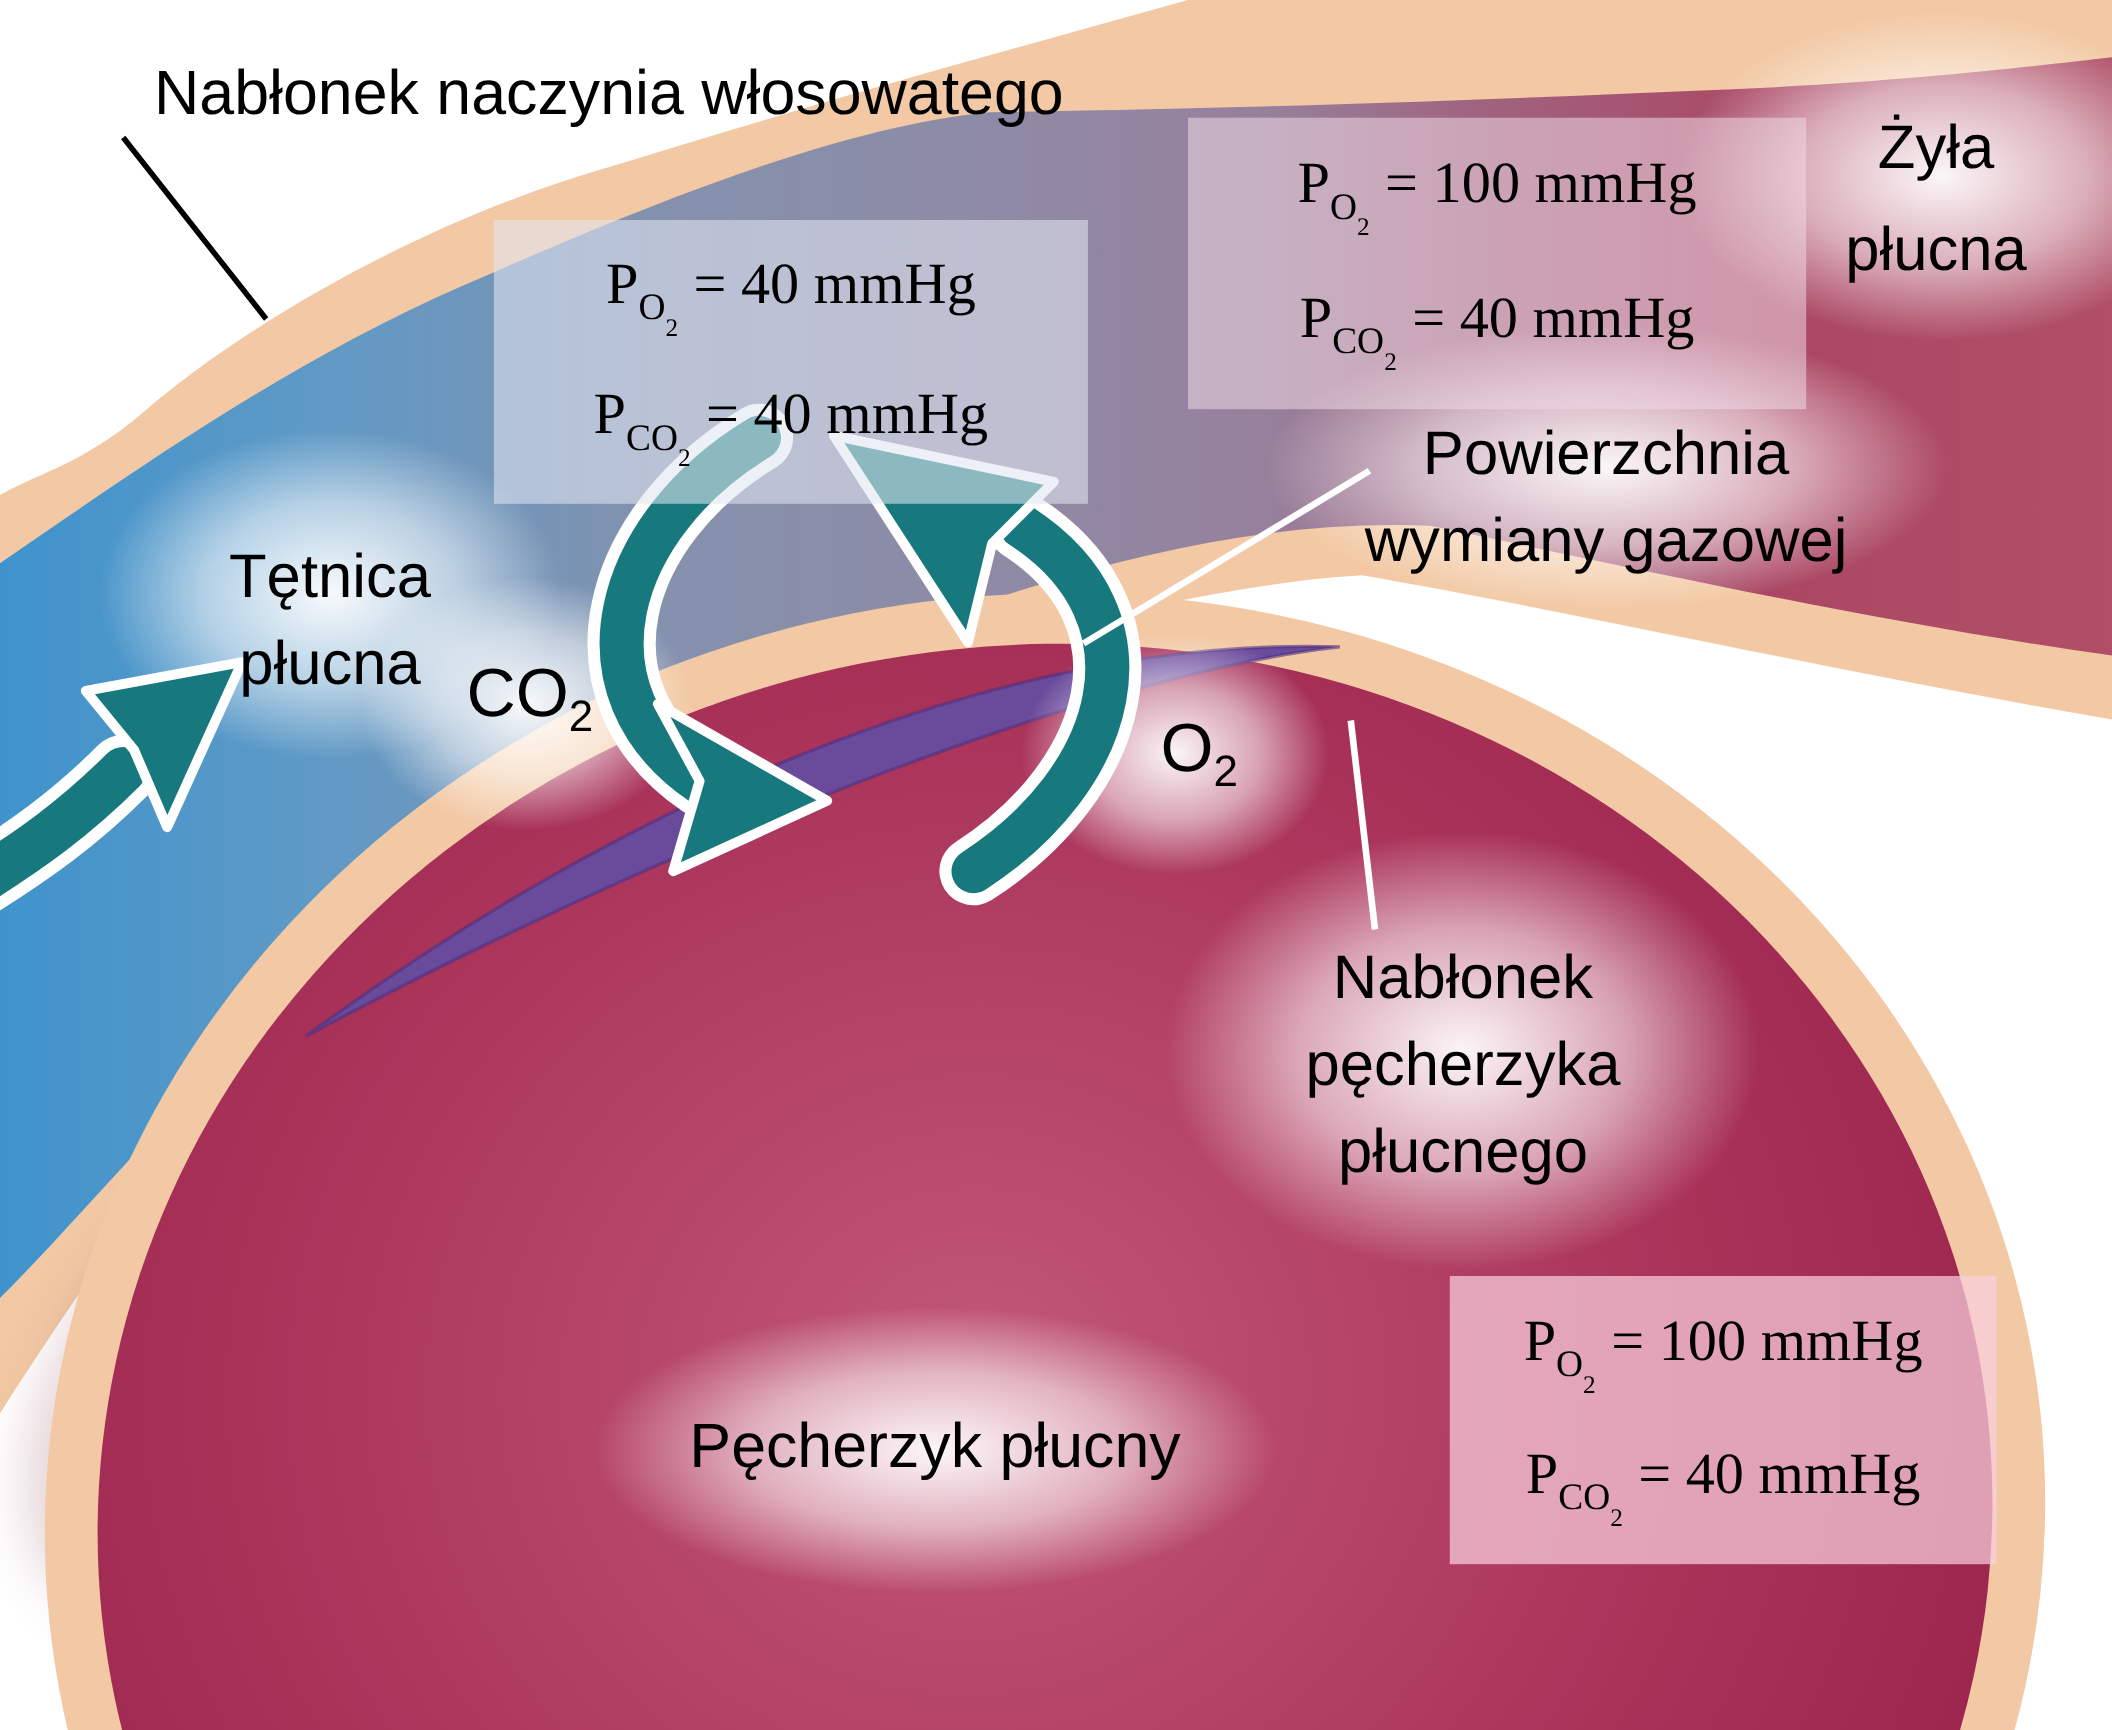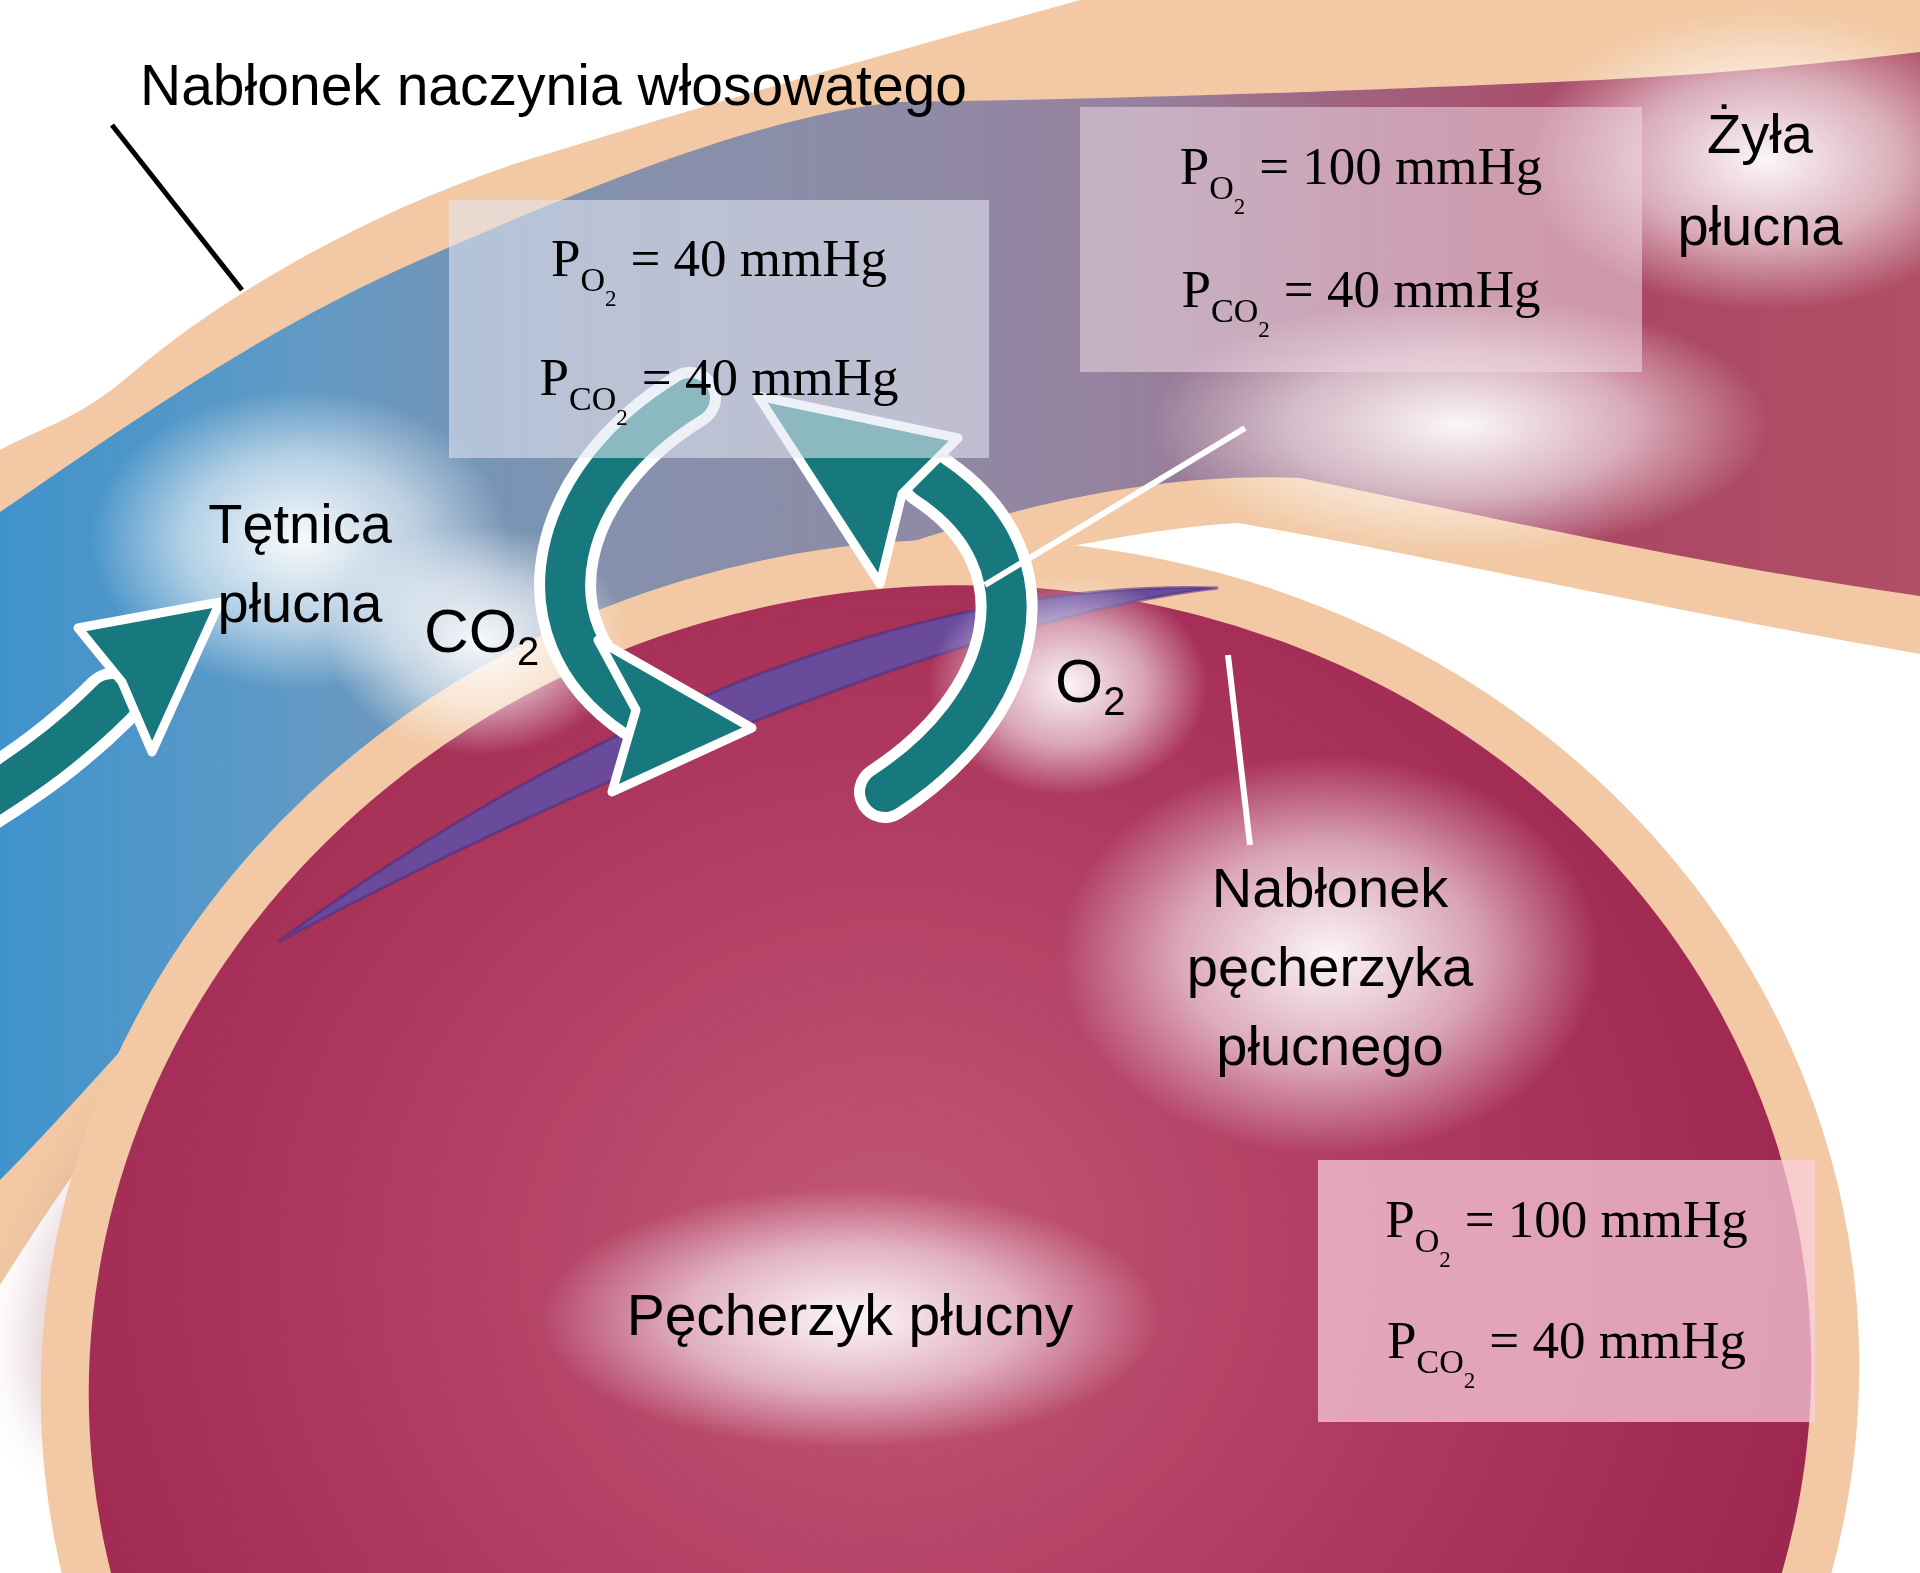--- a/index.html
+++ b/index.html
@@ -124,20 +124,24 @@
 <div class="lbl l2 center" style="left:1595px;top:88px;width:330px;">
   <div>Żyła</div>
   <div>płucna</div>
 </div>
 
 <div class="lbl l3 center" style="left:140px;top:484px;width:320px;">
   <div>Tętnica</div>
   <div>płucna</div>
 </div>
 
+<div class="lbl l3 center" style="left:1150px;top:372px;width:620px;">
+  <div>Powierzchnia</div>
+  <div>wymiany gazowej</div>
+</div>
 
 <div class="lbl l3 center" style="left:1100px;top:848px;width:460px;">
   <div>Nabłonek</div>
   <div>pęcherzyka</div>
   <div>płucnego</div>
 </div>
 
 <div class="lbl l1 center" style="left:595px;top:1282px;width:510px;">Pęcherzyk płucny</div>
 
 <div class="lbl gas" style="left:424px;top:595px;text-align:right;"><span>CO</span><sub>2</sub></div>

